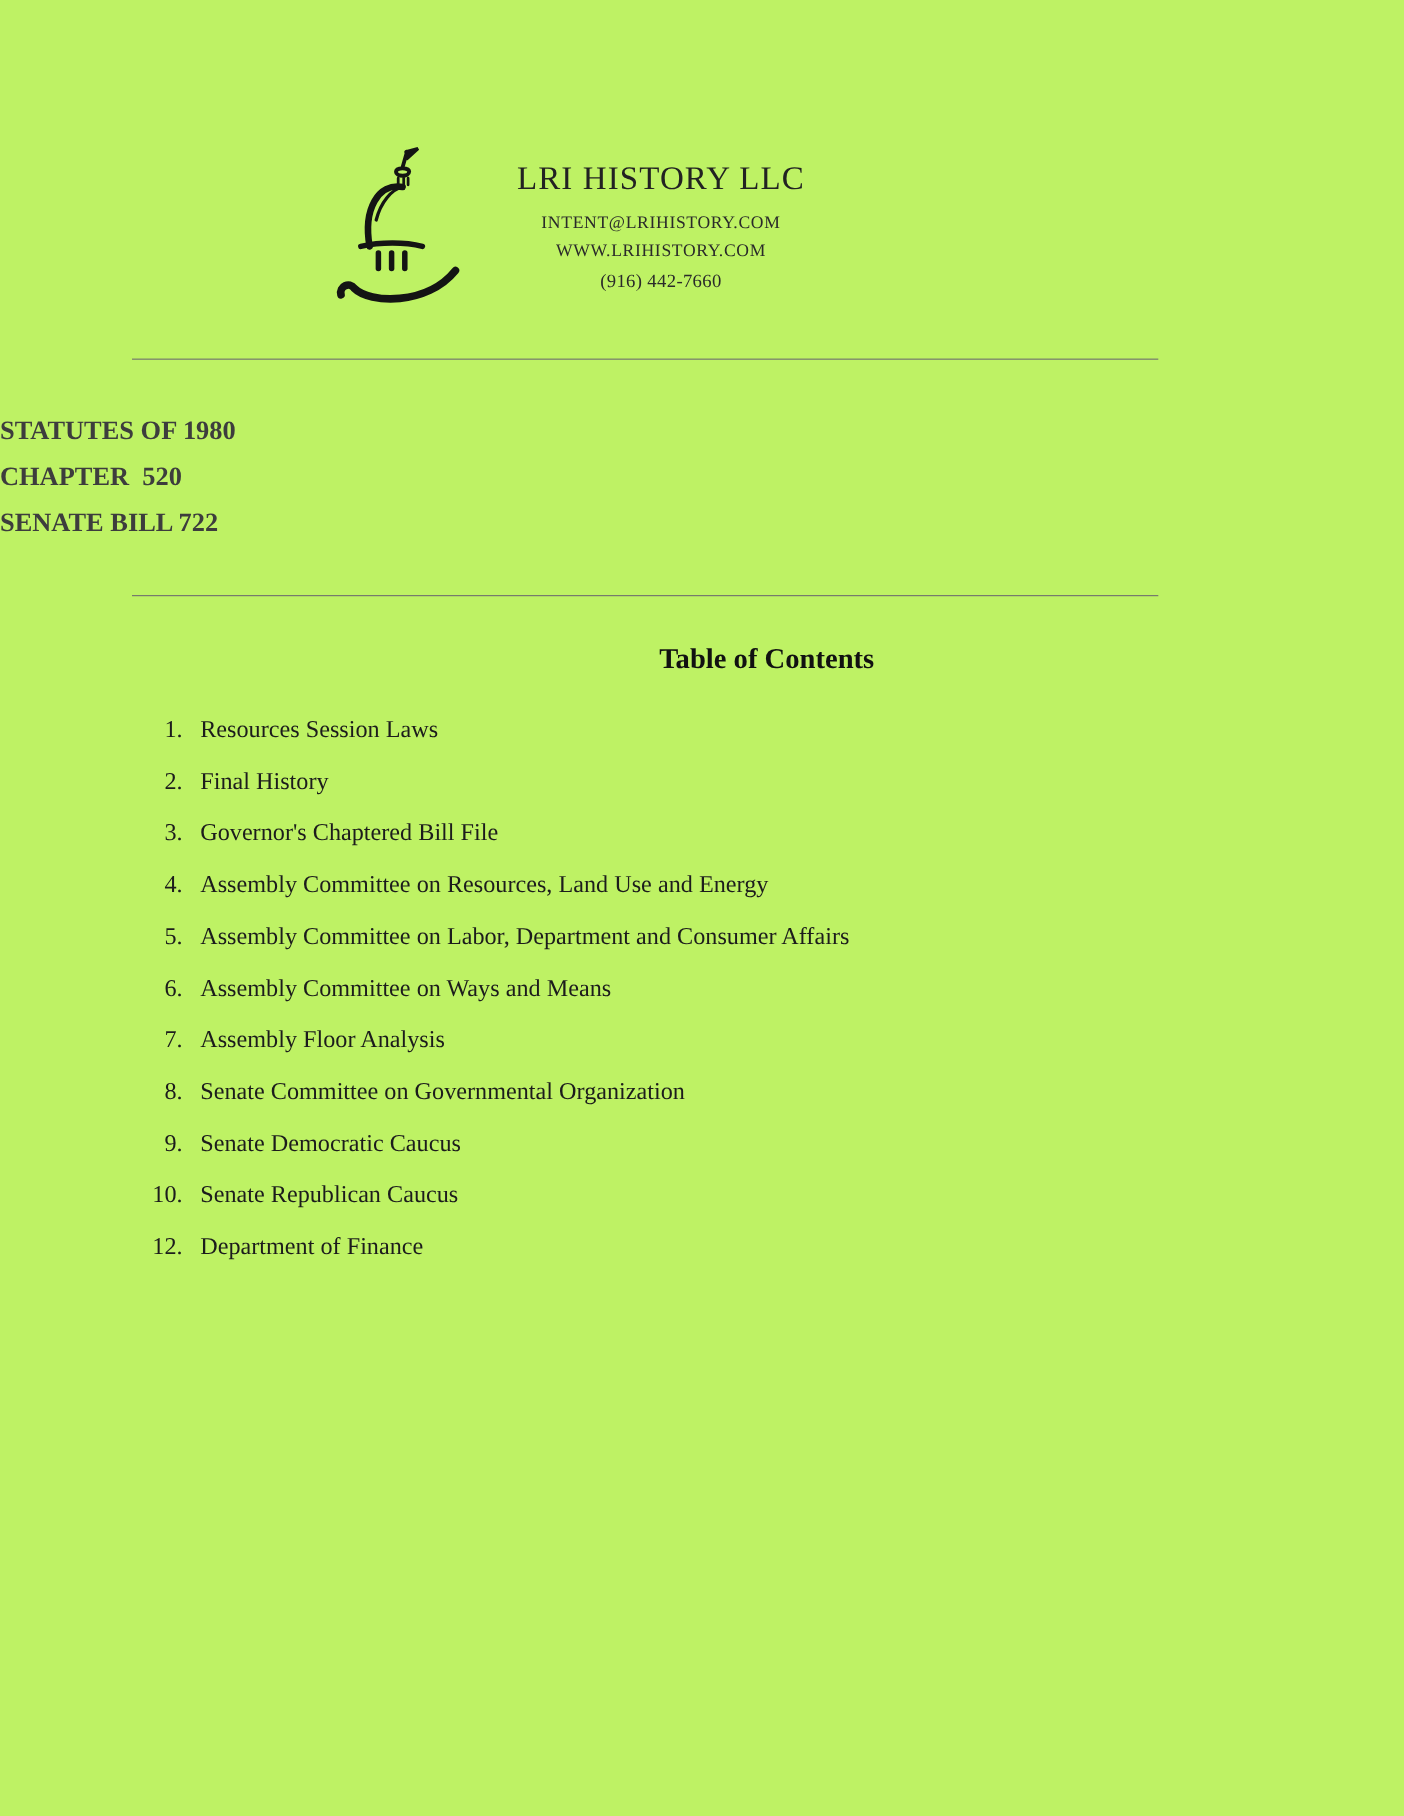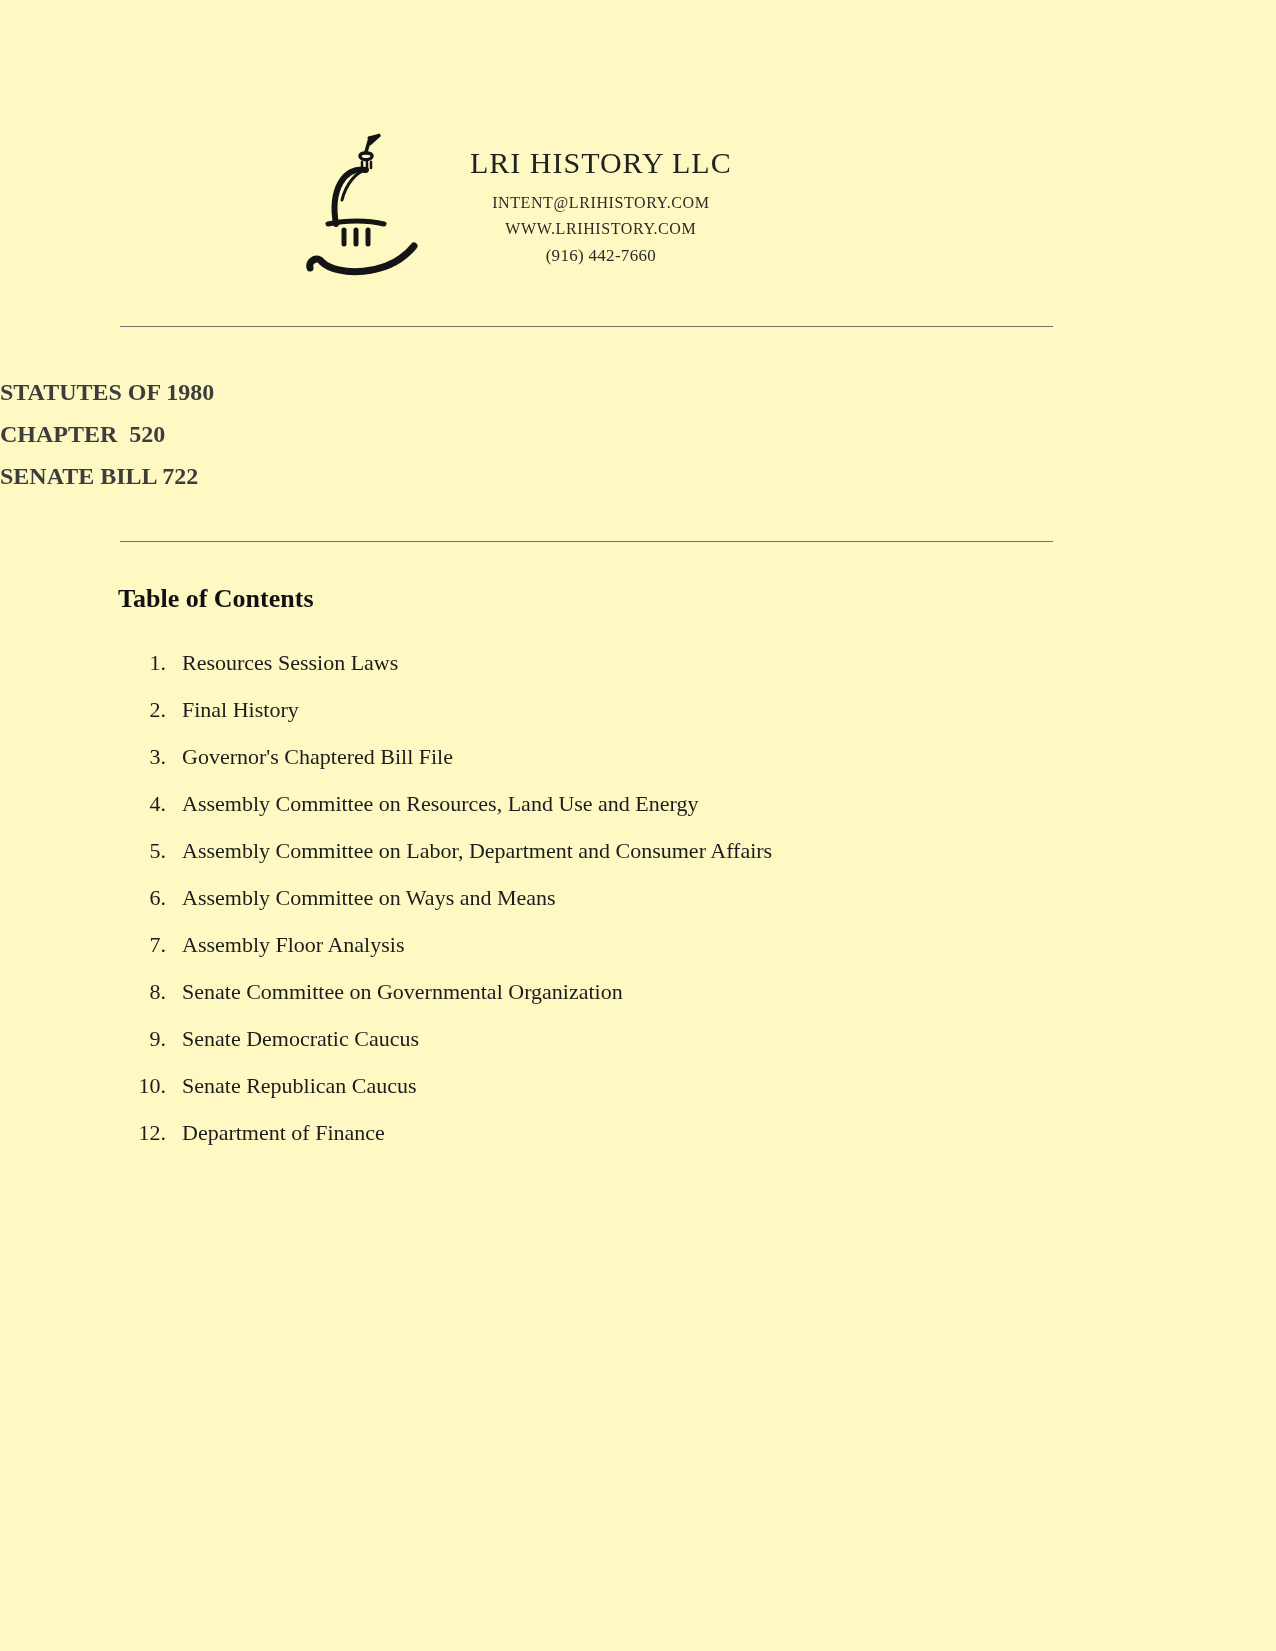--- a/index.html
+++ b/index.html
@@ -8,21 +8,21 @@
     width: 1276px;
     min-height: 1651px;
     font-family: "Liberation Serif", "DejaVu Serif", serif;
     color: #1f1f1f;
     position: relative;
   }
   .page {
     width: 1276px;
     min-height: 1651px;
     padding-top: 128px;
-    background: #fef9c3;
+    background: #bef264;
   }
 
   
   .letterhead {
     display: flex;
     align-items: flex-start;
     margin-left: 296px;
   }
   .logo {
     width: 140px;
@@ -75,20 +75,21 @@
     white-space: pre-wrap;
   }
 
   
   .toc-title {
     margin-top: 42px;
     margin-left: 118px;
     font-size: 26px;
     font-weight: bold;
     color: #111111;
+    text-align: center;
   }
   .toc-list {
     list-style: none;
     margin-top: 38px;
     margin-left: 118px;
   }
   .toc-item {
     display: flex;
     font-size: 22px;
     color: #1c1c1c;

